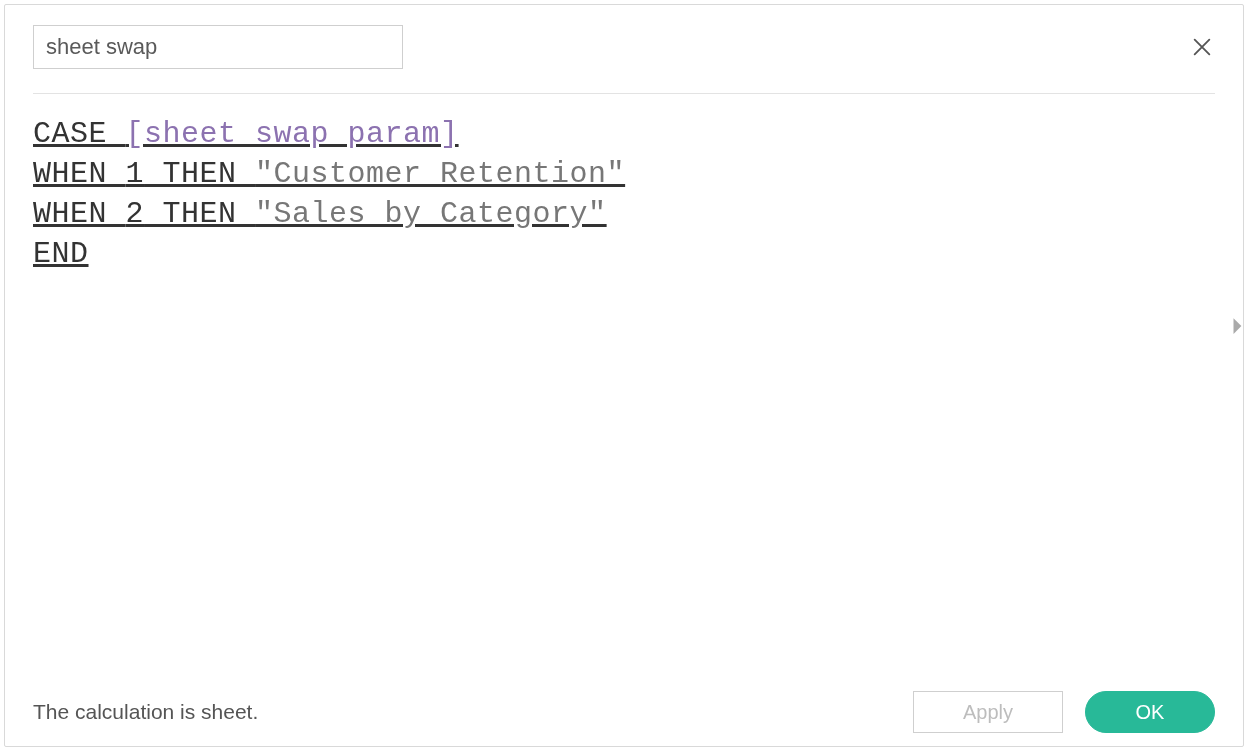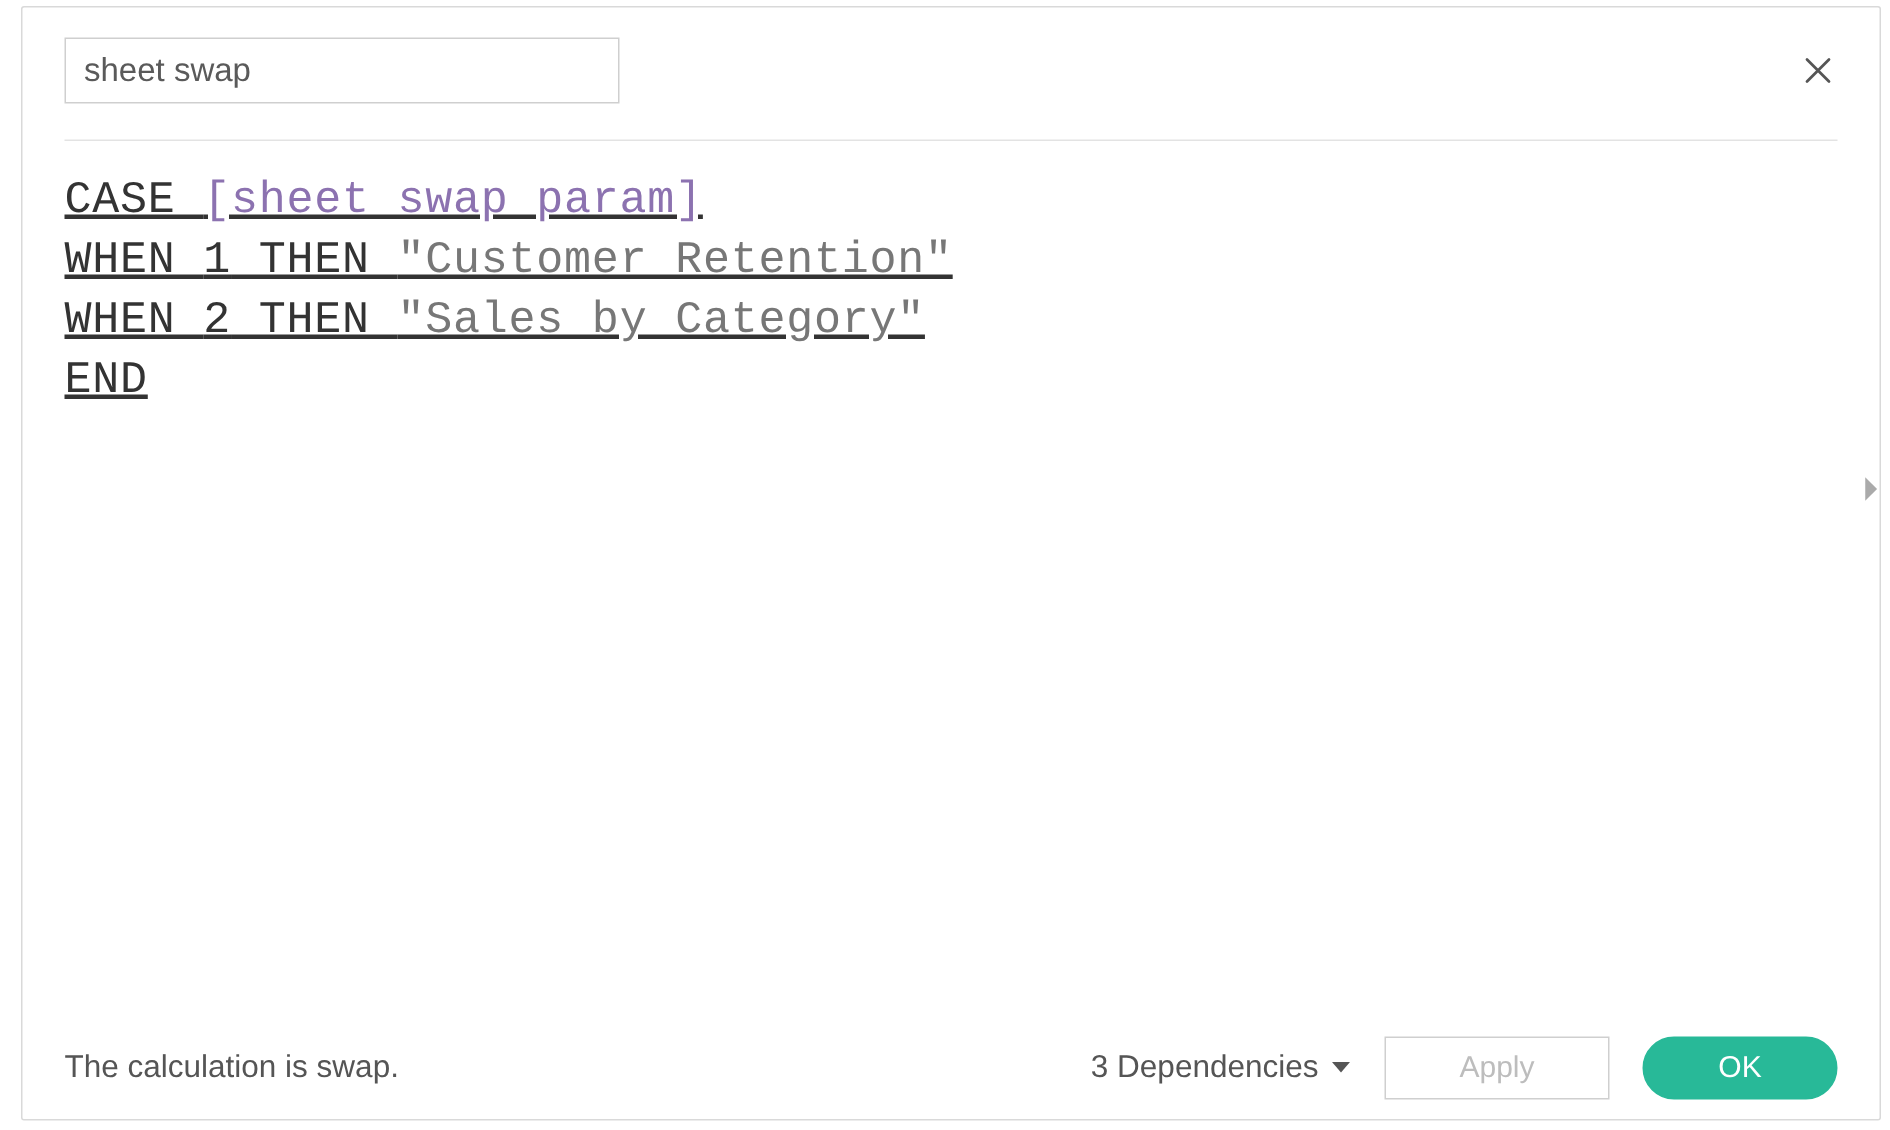--- a/index.html
+++ b/index.html
@@ -1,19 +1,19 @@
 <!DOCTYPE html>
 <html><head>
 <meta charset="utf-8">
 <style>
   * { box-sizing: border-box; }
   html, body { margin: 0; padding: 0; width: 1260px; height: 753px; font-family: Arial, Helvetica, sans-serif; background: #fff; }
   .dialog {
     position: absolute;
-    left: 14px; top: 4px;
+    left: 4px; top: 4px;
     width: 1240px; height: 743px;
     border: 1px solid #d9d9d9;
     border-radius: 2px;
     background: #fff;
   }
   .header {
     position: relative;
     padding: 20px 28px 0 28px;
     display: flex;
     align-items: center;
@@ -138,26 +138,20 @@
 <span class="kw">WHEN </span><span class="num">2</span><span class="kw"> THEN </span><span class="str">"Sales by Category"</span>
 <span class="kw">END</span></div>
     <div class="expand-handle">
       <svg viewBox="0 0 10 16">
           <path d="M1 1 L8 8 L1 15" fill="#aaa"></path>
         </svg>
     </div>
   </div>
 
   <div class="footer">
-    <div class="status">The calculation is swap.</div>
+    <div class="status">The calculation is sheet.</div>
     <div class="footer-right">
-      <div class="dependencies">
-        <span>3 Dependencies</span>
-        <svg viewBox="0 0 14 10">
-            <path d="M1 1 L7 8 L13 1 Z"></path>
-          </svg>
-      </div>
       <button class="btn apply">Apply</button>
       <button class="btn ok">OK</button>
     </div>
   </div>
 
 </div>
 
 </body></html>

